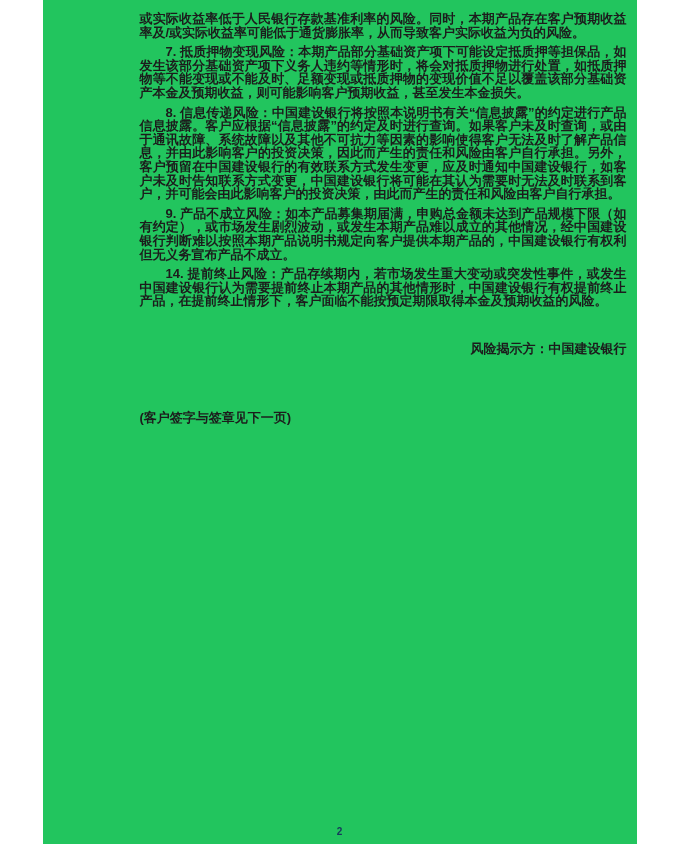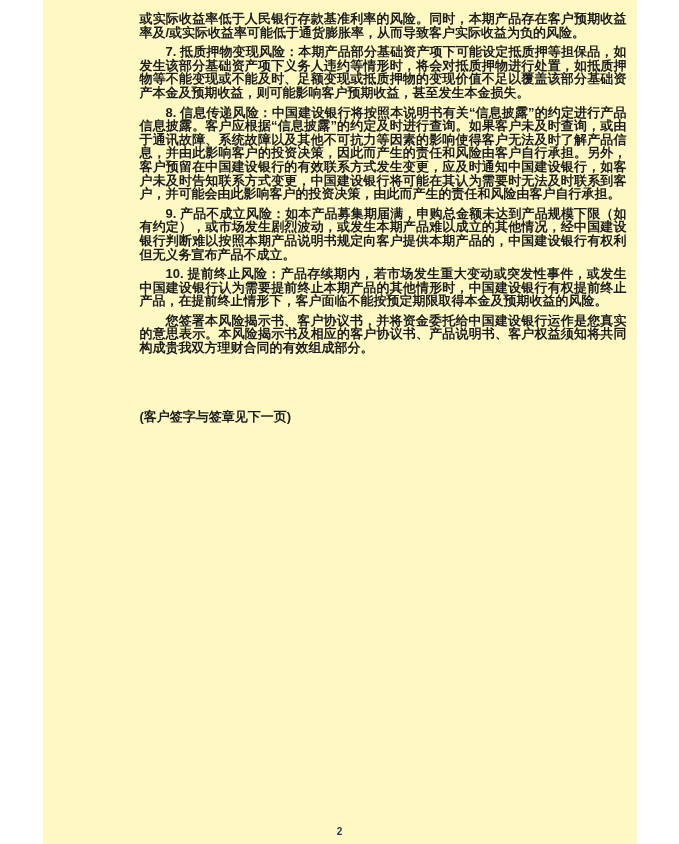--- a/index.html
+++ b/index.html
@@ -5,21 +5,21 @@
   html, body {
     margin: 0;
     padding: 0;
     background: #ffffff;
   }
   .page {
     position: relative;
     width: 594px;
     height: 844px;
     margin: 0 auto;
-    background: #fef9c3;
+    background: #22c55e;
     overflow: hidden;
     font-family: "Liberation Sans", "DejaVu Sans", sans-serif;
     color: #1c1c1c;
   }
   .content {
     position: absolute;
     top: 12px;
     left: 97px;
     width: 487px;
   }
@@ -66,24 +66,24 @@
 <div class="page">
   <div class="content">
     <p class="para no-indent">或实际收益率低于人民银行存款基准利率的风险。同时，本期产品存在客户预期收益率及/或实际收益率可能低于通货膨胀率，从而导致客户实际收益为负的风险。</p>
 
     <p class="para">7. 抵质押物变现风险：本期产品部分基础资产项下可能设定抵质押等担保品，如发生该部分基础资产项下义务人违约等情形时，将会对抵质押物进行处置，如抵质押物等不能变现或不能及时、足额变现或抵质押物的变现价值不足以覆盖该部分基础资产本金及预期收益，则可能影响客户预期收益，甚至发生本金损失。</p>
 
     <p class="para">8. 信息传递风险：中国建设银行将按照本说明书有关“信息披露”的约定进行产品信息披露。客户应根据“信息披露”的约定及时进行查询。如果客户未及时查询，或由于通讯故障、系统故障以及其他不可抗力等因素的影响使得客户无法及时了解产品信息，并由此影响客户的投资决策，因此而产生的责任和风险由客户自行承担。另外，客户预留在中国建设银行的有效联系方式发生变更，应及时通知中国建设银行，如客户未及时告知联系方式变更，中国建设银行将可能在其认为需要时无法及时联系到客户，并可能会由此影响客户的投资决策，由此而产生的责任和风险由客户自行承担。</p>
 
     <p class="para">9. 产品不成立风险：如本产品募集期届满，申购总金额未达到产品规模下限（如有约定），或市场发生剧烈波动，或发生本期产品难以成立的其他情况，经中国建设银行判断难以按照本期产品说明书规定向客户提供本期产品的，中国建设银行有权利但无义务宣布产品不成立。</p>
 
-    <p class="para">10. 提前终止风险：产品存续期内，若市场发生重大变动或突发性事件，或发生中国建设银行认为需要提前终止本期产品的其他情形时，中国建设银行有权提前终止产品，在提前终止情形下，客户面临不能按预定期限取得本金及预期收益的风险。</p>
+    <p class="para">14. 提前终止风险：产品存续期内，若市场发生重大变动或突发性事件，或发生中国建设银行认为需要提前终止本期产品的其他情形时，中国建设银行有权提前终止产品，在提前终止情形下，客户面临不能按预定期限取得本金及预期收益的风险。</p>
 
 
 
-    <p class="para">您签署本风险揭示书、客户协议书，并将资金委托给中国建设银行运作是您真实的意思表示。本风险揭示书及相应的客户协议书、产品说明书、客户权益须知将共同构成贵我双方理财合同的有效组成部分。</p>
 
+    <p class="signature">风险揭示方：中国建设银行</p>
 
     <p class="note">(客户签字与签章见下一页)</p>
   </div>
 
   <div class="footer-page-number">2</div>
 </div>
 
 </body></html>

